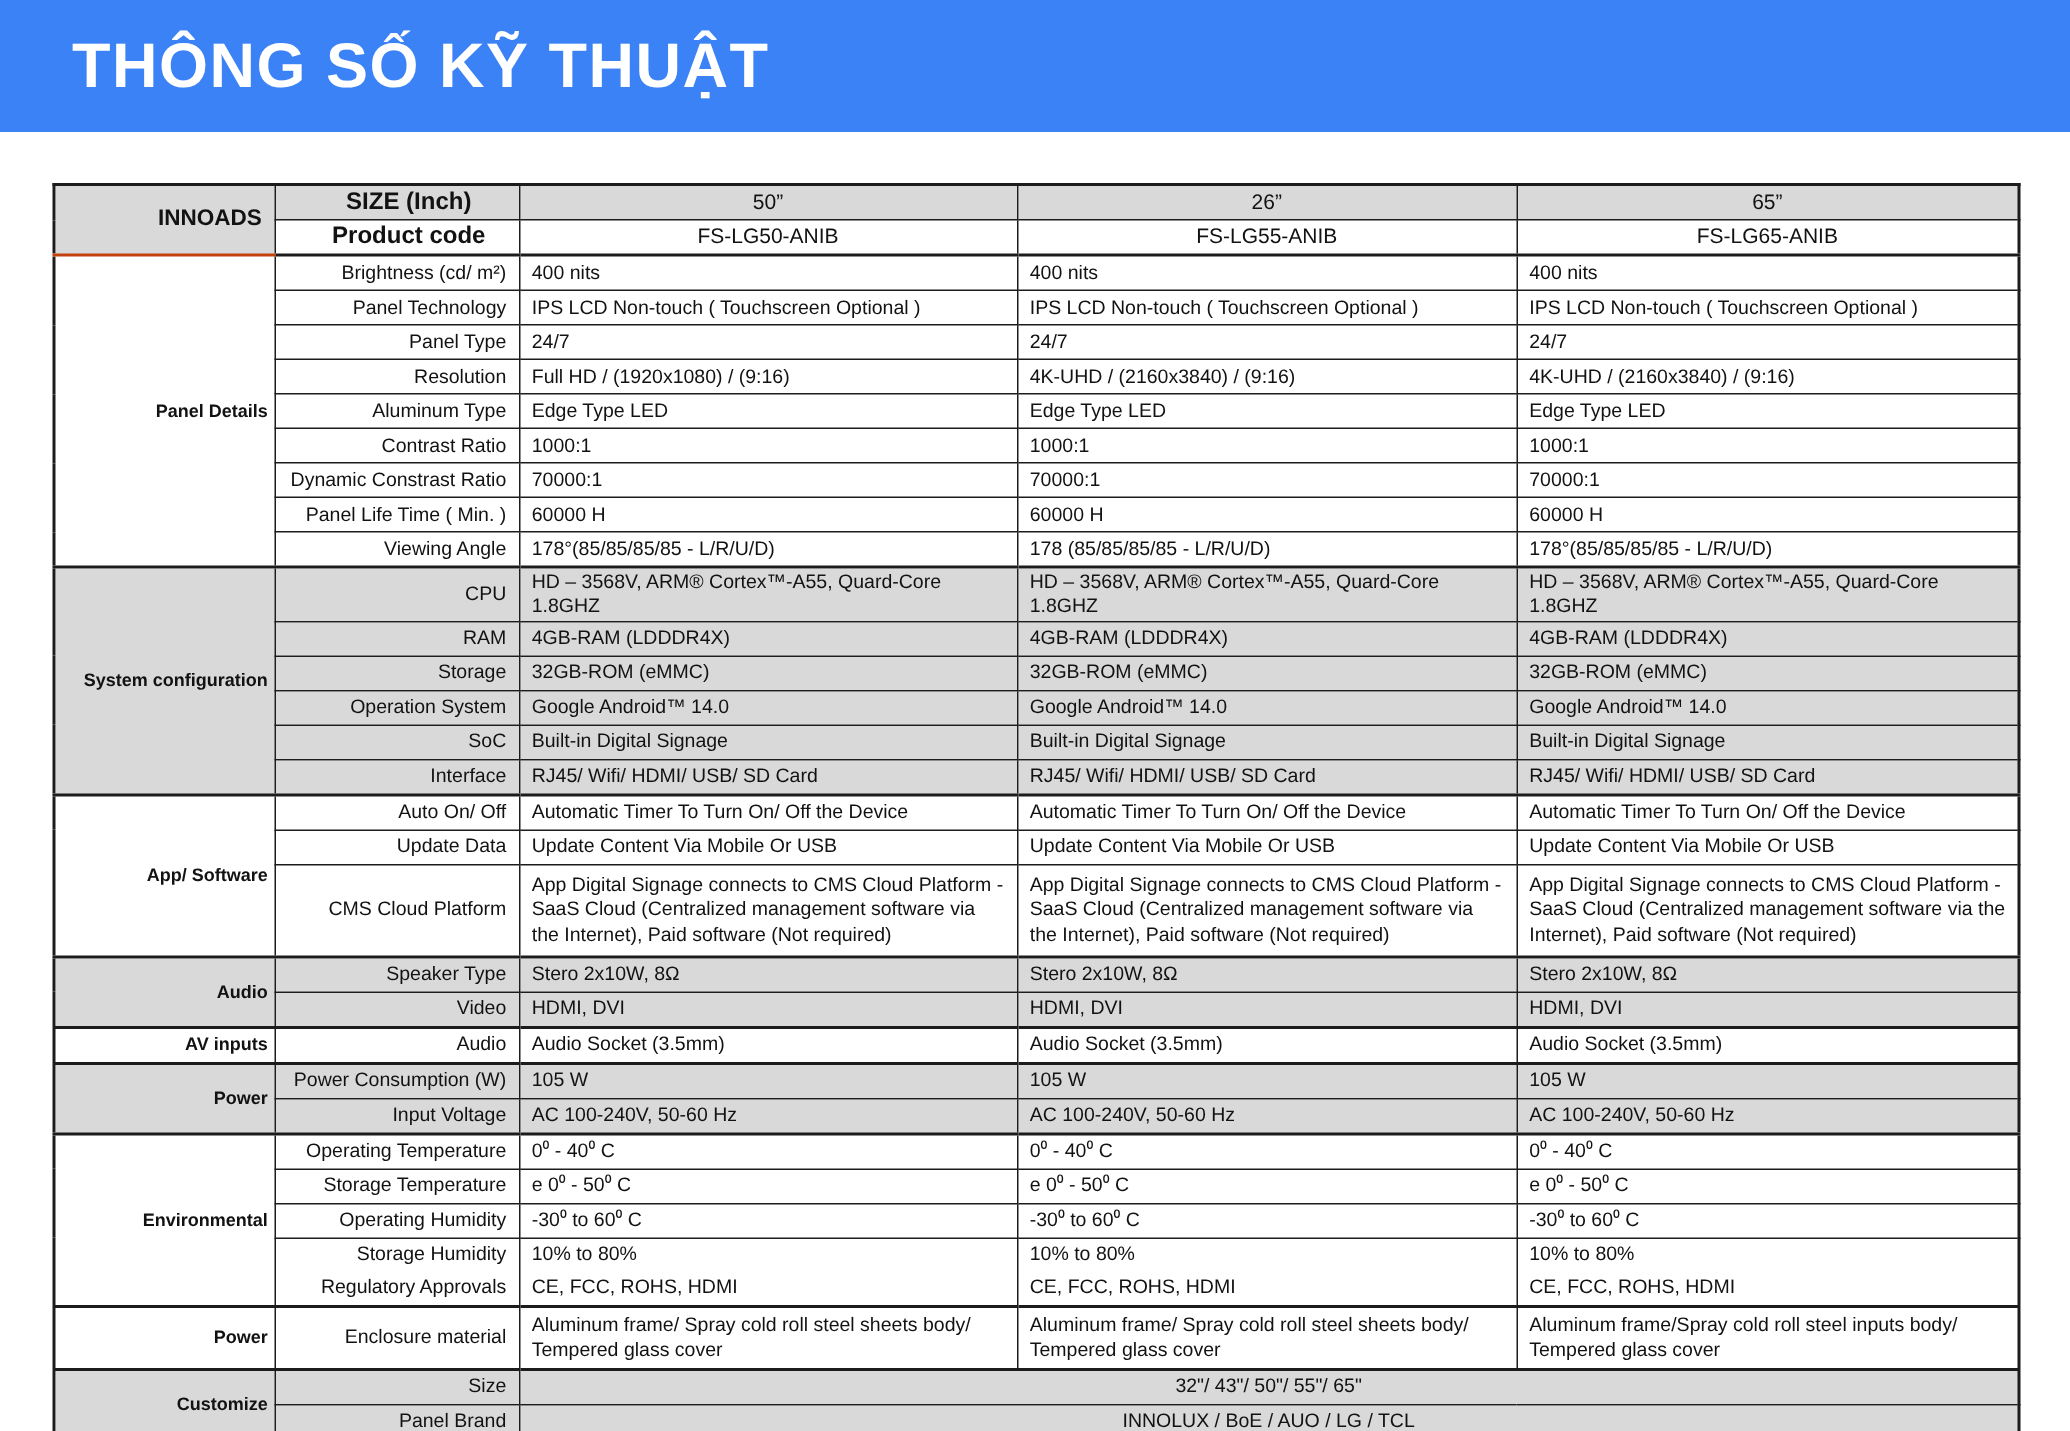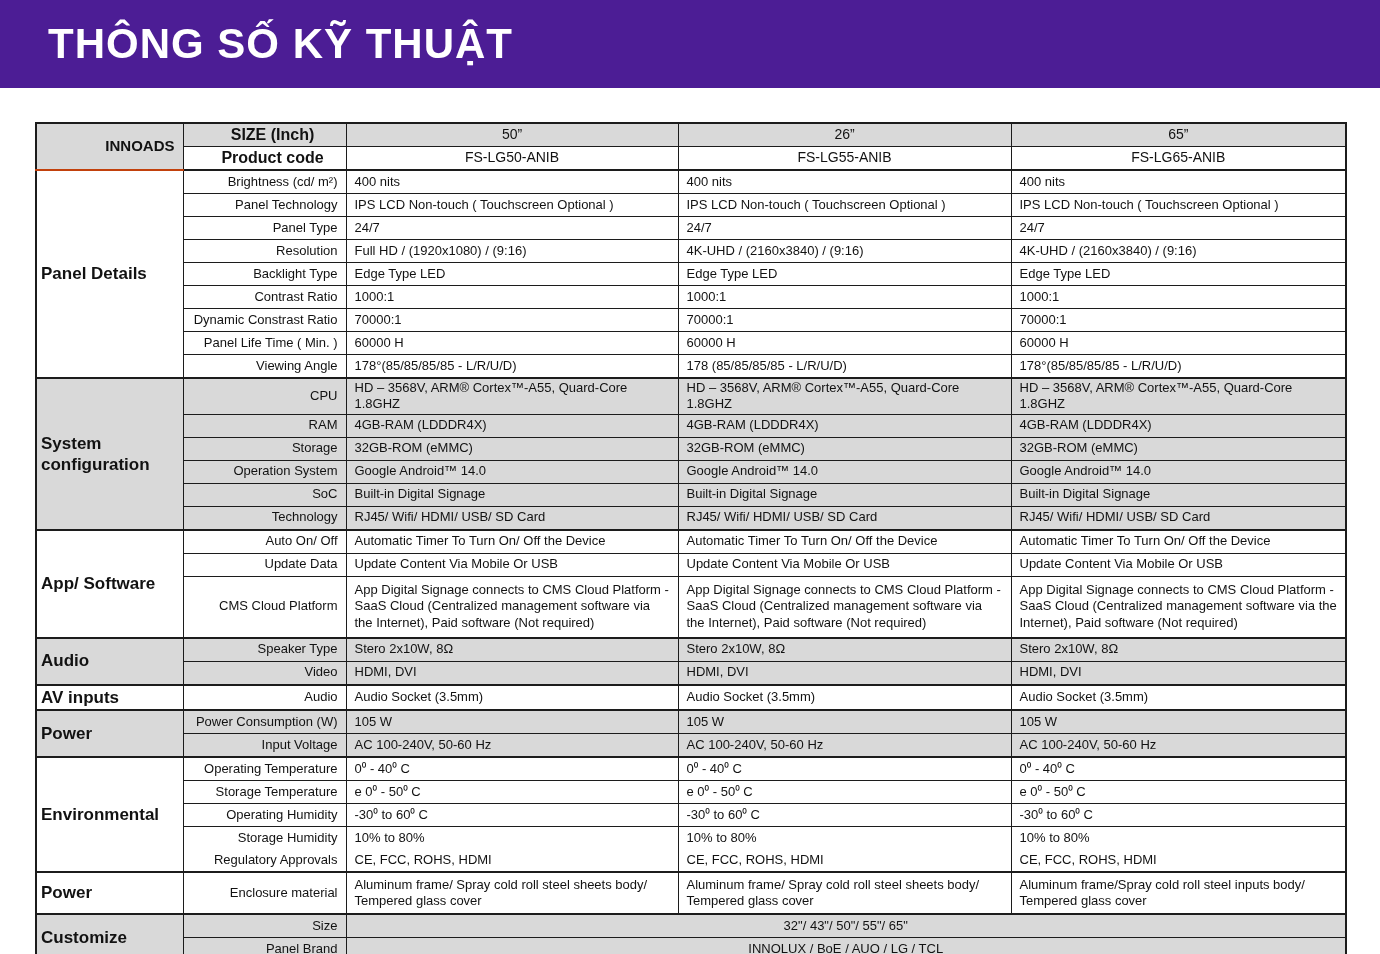--- a/index.html
+++ b/index.html
@@ -8,21 +8,21 @@
     background: #ffffff;
     width: 1380px;
     height: 954px;
     font-family: "Liberation Sans", sans-serif;
     color: #121212;
     overflow: hidden;
   }
   .banner {
     width: 100%;
     height: 88px;
-    background: #4c1d95;
+    background: #3b82f6;
     display: flex;
     align-items: center;
     box-sizing: border-box;
     padding-left: 48px;
   }
   .banner h1 {
     margin: 0;
     color: #ffffff;
     font-size: 42px;
     font-weight: bold;
@@ -42,23 +42,23 @@
     background: #ffffff;
     font-size: 13px;
     line-height: 1.25;
     height: 20px;
     padding: 1px 8px;
     vertical-align: middle;
     overflow: hidden;
   }
   td.shaded { background: #d9d9d9; }
   td.group {
-    text-align: left;
+    text-align: right;
     font-weight: bold;
-    font-size: 17px;
+    font-size: 12px;
     padding: 1px 4px;
   }
   td.label { text-align: right; }
   td.val   { text-align: left; }
   td.center { text-align: center; }
   td.hdr {
     text-align: center;
     font-weight: bold;
     font-size: 16px;
     padding-left: 24px;
@@ -129,21 +129,21 @@
           <td class="val">24/7</td>
           <td class="val">24/7</td>
         </tr>
         <tr>
           <td class="label">Resolution</td>
           <td class="val">Full HD / (1920x1080) / (9:16)</td>
           <td class="val">4K-UHD / (2160x3840) / (9:16)</td>
           <td class="val">4K-UHD / (2160x3840) / (9:16)</td>
         </tr>
         <tr>
-          <td class="label">Backlight Type</td>
+          <td class="label">Aluminum Type</td>
           <td class="val">Edge Type LED</td>
           <td class="val">Edge Type LED</td>
           <td class="val">Edge Type LED</td>
         </tr>
         <tr>
           <td class="label">Contrast Ratio</td>
           <td class="val">1000:1</td>
           <td class="val">1000:1</td>
           <td class="val">1000:1</td>
         </tr>
@@ -190,21 +190,21 @@
           <td class="val shaded">Google Android™ 14.0</td>
           <td class="val shaded">Google Android™ 14.0</td>
         </tr>
         <tr>
           <td class="label shaded">SoC</td>
           <td class="val shaded">Built-in Digital Signage</td>
           <td class="val shaded">Built-in Digital Signage</td>
           <td class="val shaded">Built-in Digital Signage</td>
         </tr>
         <tr>
-          <td class="label shaded">Technology</td>
+          <td class="label shaded">Interface</td>
           <td class="val shaded">RJ45/ Wifi/ HDMI/ USB/ SD Card</td>
           <td class="val shaded">RJ45/ Wifi/ HDMI/ USB/ SD Card</td>
           <td class="val shaded">RJ45/ Wifi/ HDMI/ USB/ SD Card</td>
         </tr>
         <tr class="section-start">
           <td class="group" rowspan="3">App/ Software</td>
           <td class="label">Auto On/ Off</td>
           <td class="val">Automatic Timer To Turn On/ Off the Device</td>
           <td class="val">Automatic Timer To Turn On/ Off the Device</td>
           <td class="val">Automatic Timer To Turn On/ Off the Device</td>

